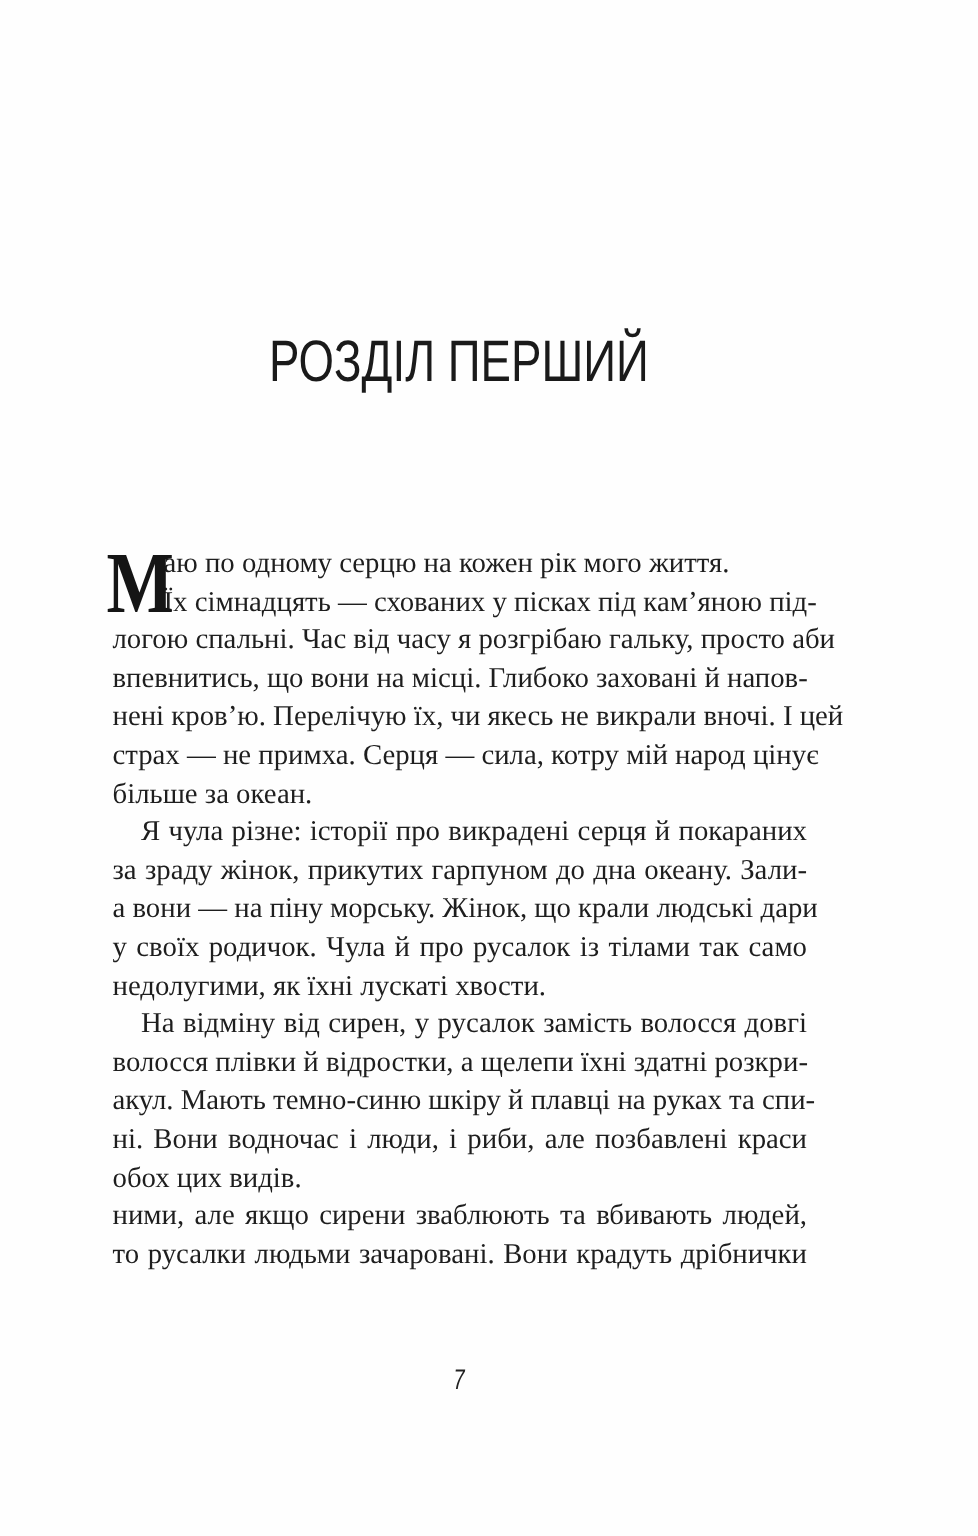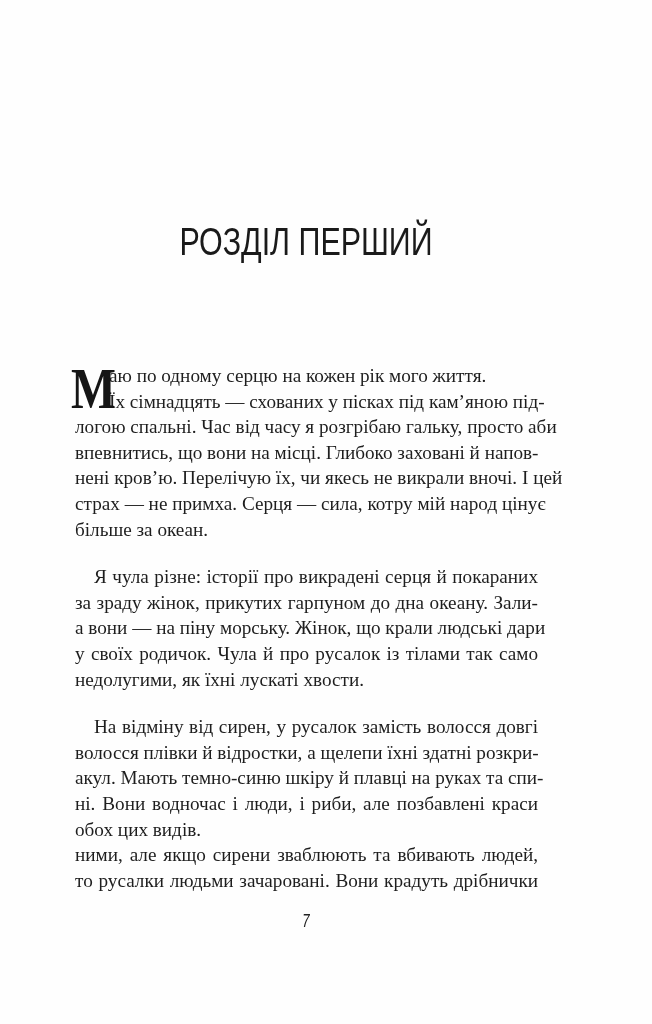--- a/index.html
+++ b/index.html
@@ -52,21 +52,20 @@
       white-space: nowrap;
       text-align: justify;
       text-align-last: justify;
       height: 25.6px;
     }
     .line.last {
       text-align-last: left;
     }
     .line.indent {
       padding-left: 19px;
-      margin-top: 22px;
     }
     .line.dropped {
       padding-left: 34px;
     }
     .drop-cap {
       position: absolute;
       left: -4px;
       top: 2px;
       font-family: "Liberation Serif", "DejaVu Serif", serif;
       font-size: 58px;

